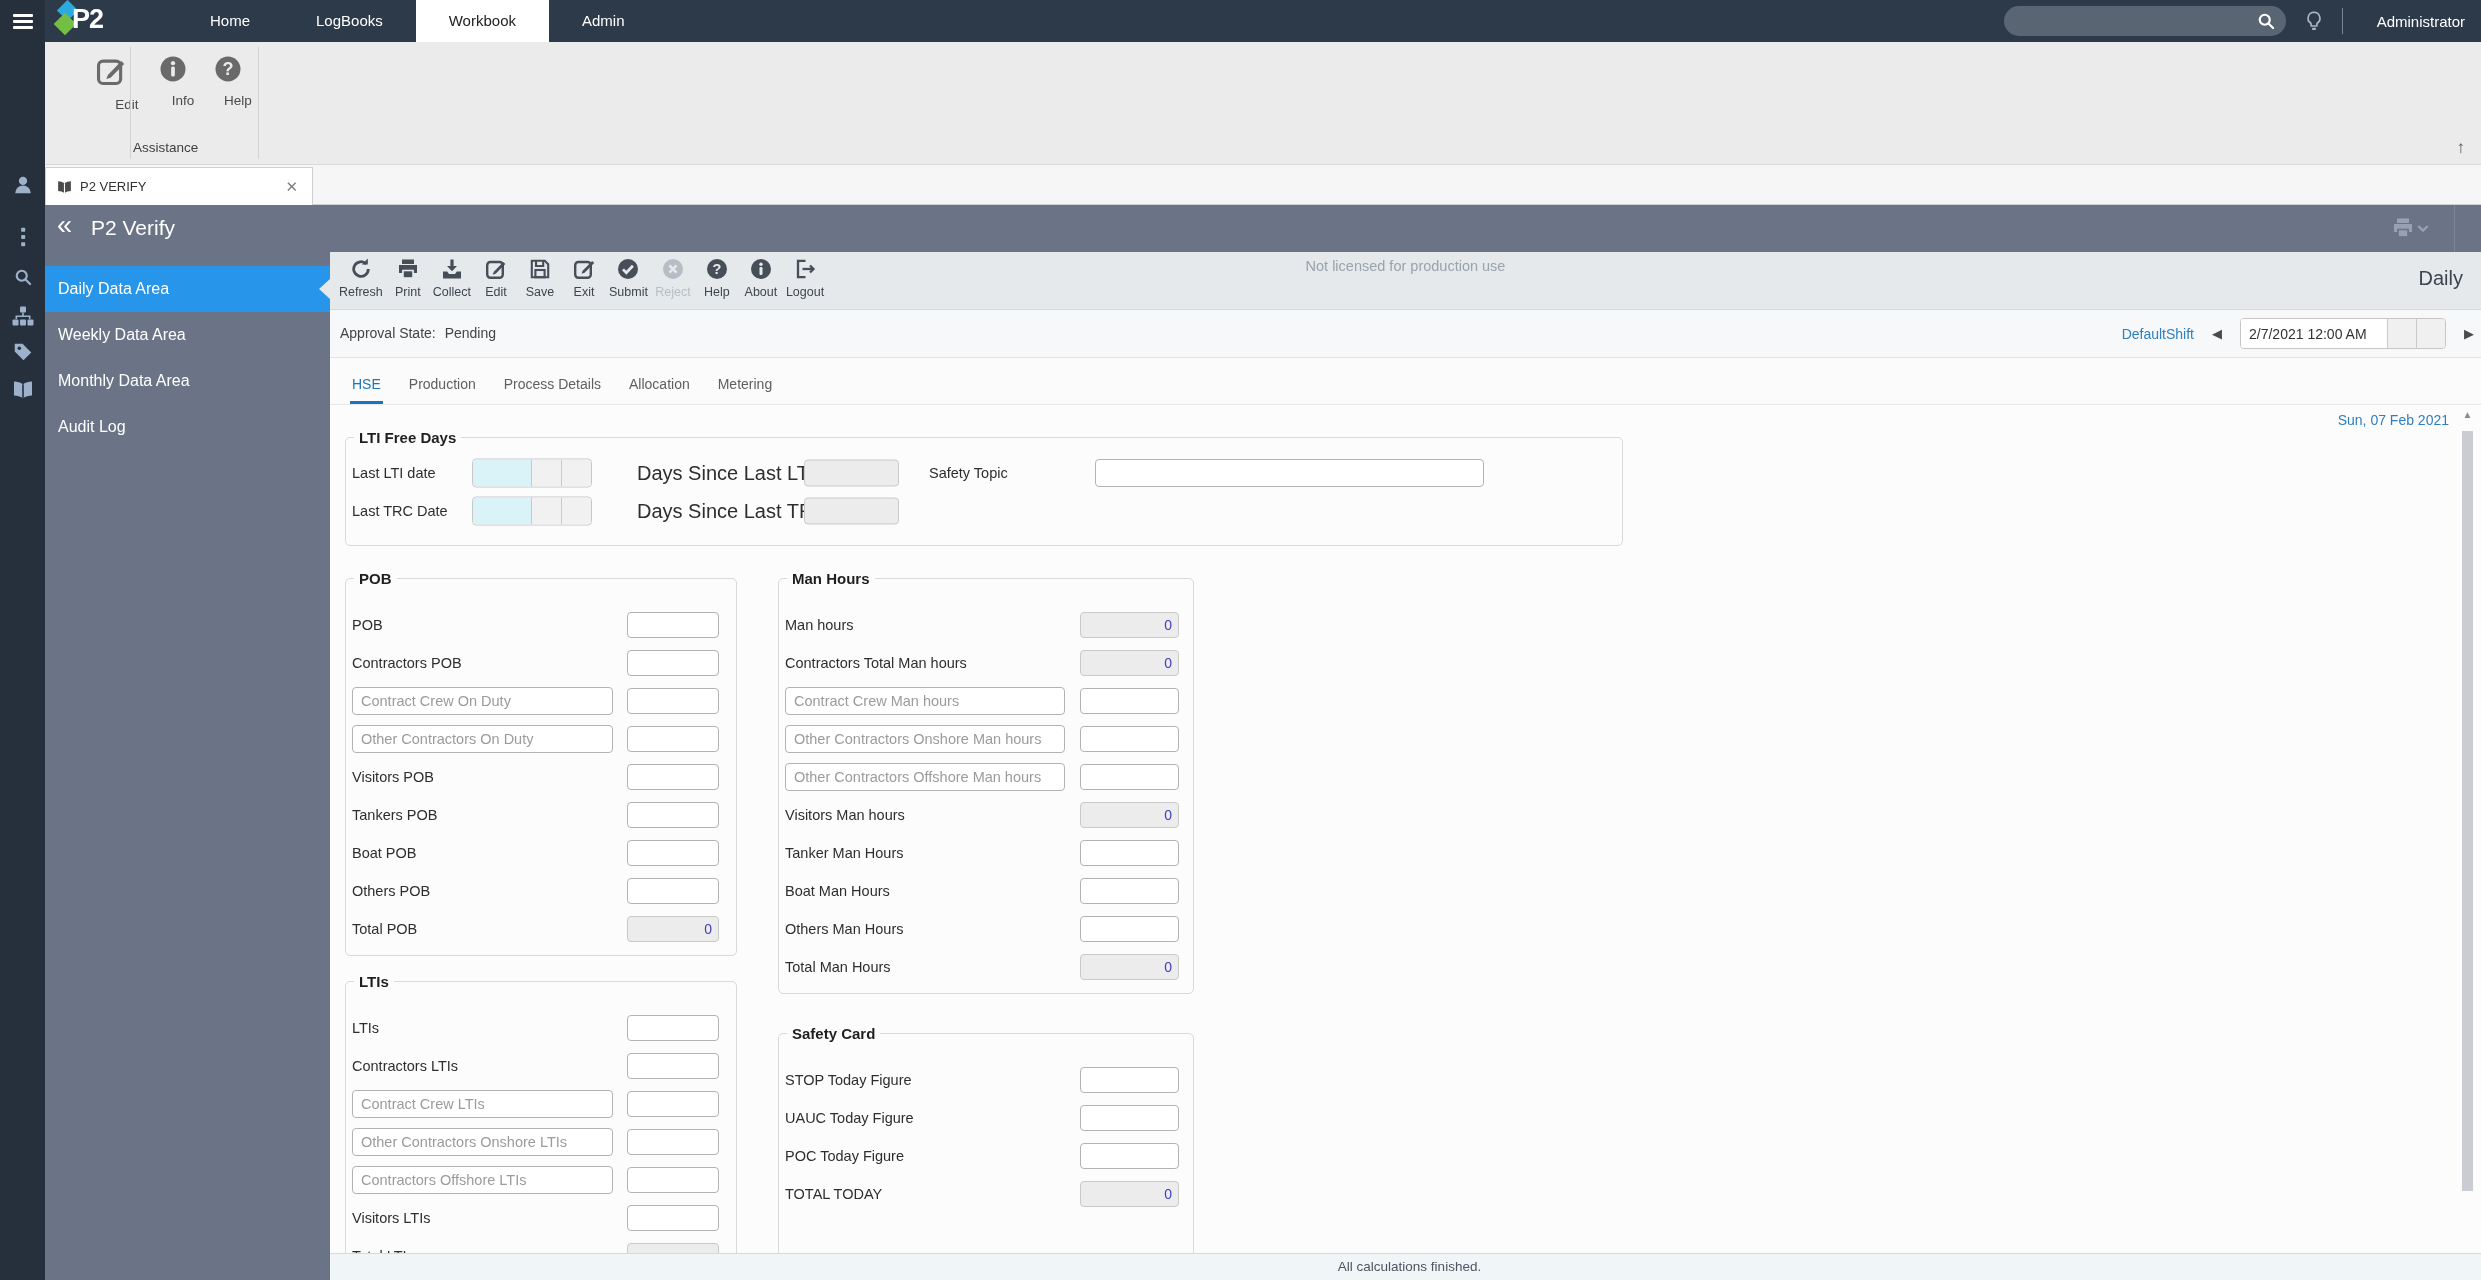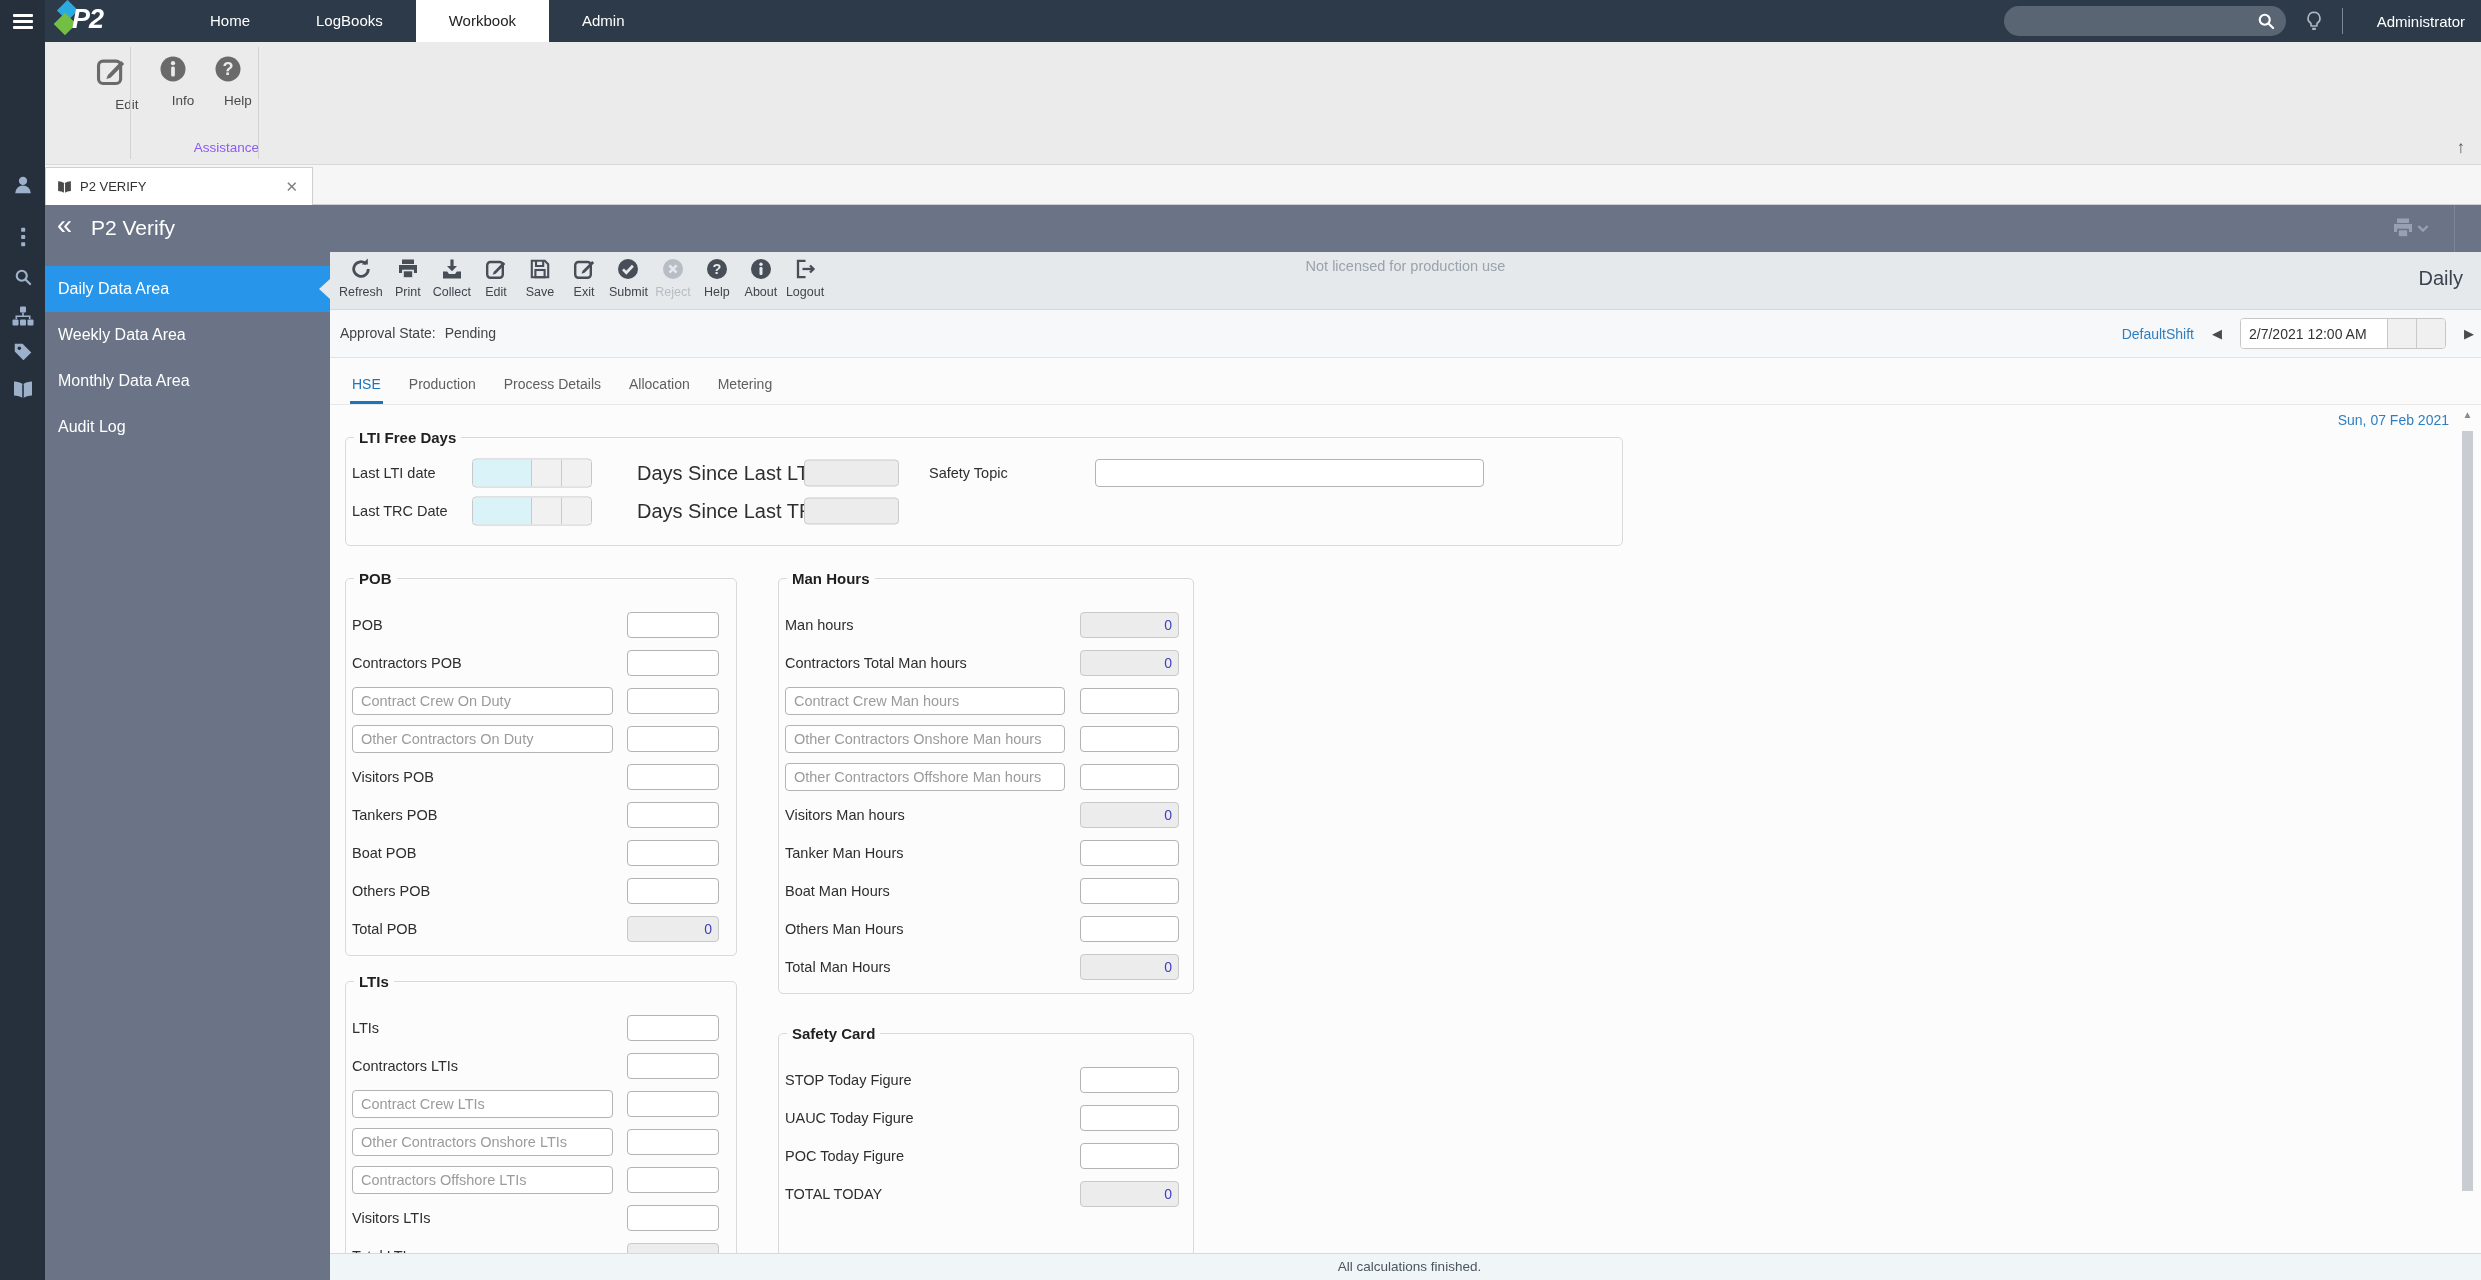--- a/index.html
+++ b/index.html
@@ -5,21 +5,21 @@
   html,body{margin:0;padding:0;background:#dfe3e8;}
   *{box-sizing:border-box;}
   .app{position:relative;width:2481px;height:1280px;background:#fcfcfc;
        font-family:"Liberation Sans",sans-serif;overflow:hidden;}
 
   
   .navbar{position:absolute;left:0;top:0;width:2481px;height:42px;background:#2d3a49;display:flex;align-items:center;}
   .hamburger{width:45px;height:42px;background:#26303d;display:flex;align-items:center;justify-content:center;color:#fff;cursor:pointer;}
   .hamburger .bars{width:20px;}
   .hamburger .bars div{height:3px;background:#fff;margin:3px 0;border-radius:1px;}
-  .logo{position:relative;width:78px;height:38px;margin-left:12px;font-style:italic;}
+  .logo{position:relative;width:78px;height:38px;margin-left:12px;}
   .logo .d1{position:absolute;left:3px;top:1px;width:15px;height:15px;background:#29abe2;transform:rotate(45deg);}
   .logo .d2{position:absolute;left:0px;top:14px;width:16px;height:16px;background:#72bf44;transform:rotate(45deg);}
   .logo .ptxt{position:absolute;left:15px;top:2px;color:#fff;font-weight:bold;font-size:27px;letter-spacing:-1px;}
   .nav-tabs{display:flex;height:42px;margin-left:42px;text-align:center;}
   .nav-tab{padding:0 33px;line-height:42px;color:#fff;font-size:15px;cursor:pointer;}
   .nav-tab.active{background:#fff;color:#222;}
   .nav-right{margin-left:auto;display:flex;align-items:center;gap:17px;padding-right:16px;}
   .search-pill{width:282px;height:30px;background:#5a6573;border-radius:15px;display:flex;align-items:center;padding:0 10px;}
   .search-pill input{flex:1;background:transparent;border:none;outline:none;color:#fff;font-size:14px;}
   .search-pill .ic{color:#fff;}
@@ -33,21 +33,21 @@
 
   
   .left-rail{position:absolute;left:0;top:42px;width:45px;height:1238px;background:#26303d;}
   .rail-icon{position:absolute;left:50%;transform:translateX(-50%);color:#9db2ca;cursor:pointer;}
 
   
   .ribbon{position:absolute;left:45px;top:42px;width:2436px;height:123px;background:#ebebeb;border-bottom:1px solid #d9d9d9;}
   .ribbon .vsep{position:absolute;top:5px;bottom:5px;width:1px;background:#d2d2d2;}
   .ribbon-btn{position:absolute;top:12px;text-align:center;color:#6a6a6a;cursor:pointer;}
   .ribbon-btn .lbl{font-size:13.5px;color:#4a4a4a;margin-top:9px;}
-  .group-label{position:absolute;left:88px;width:126px;top:98px;text-align:right;color:#8b5cf6;font-size:13.5px;}
+  .group-label{position:absolute;left:88px;width:126px;top:98px;text-align:left;color:#404040;font-size:13.5px;}
   .collapse-arrow{position:absolute;right:16px;bottom:6px;color:#555;font-size:17px;font-weight:bold;cursor:pointer;}
 
   
   .tabstrip{position:absolute;left:45px;top:165px;width:2436px;height:40px;background:#f6f6f6;border-bottom:1px solid #cfcfcf;}
   .doc-tab{position:absolute;left:0;top:2px;width:268px;height:38px;background:#fff;border:1px solid #cfcfcf;border-bottom:none;display:flex;align-items:center;padding:0 10px;cursor:pointer;}
   .doc-tab .ic{color:#4a4a4a;}
   .doc-tab .t{font-size:13px;color:#333;margin-left:7px;}
   .doc-tab .x{margin-left:auto;color:#808080;font-size:15px;cursor:pointer;padding:0 4px;}
 
   

